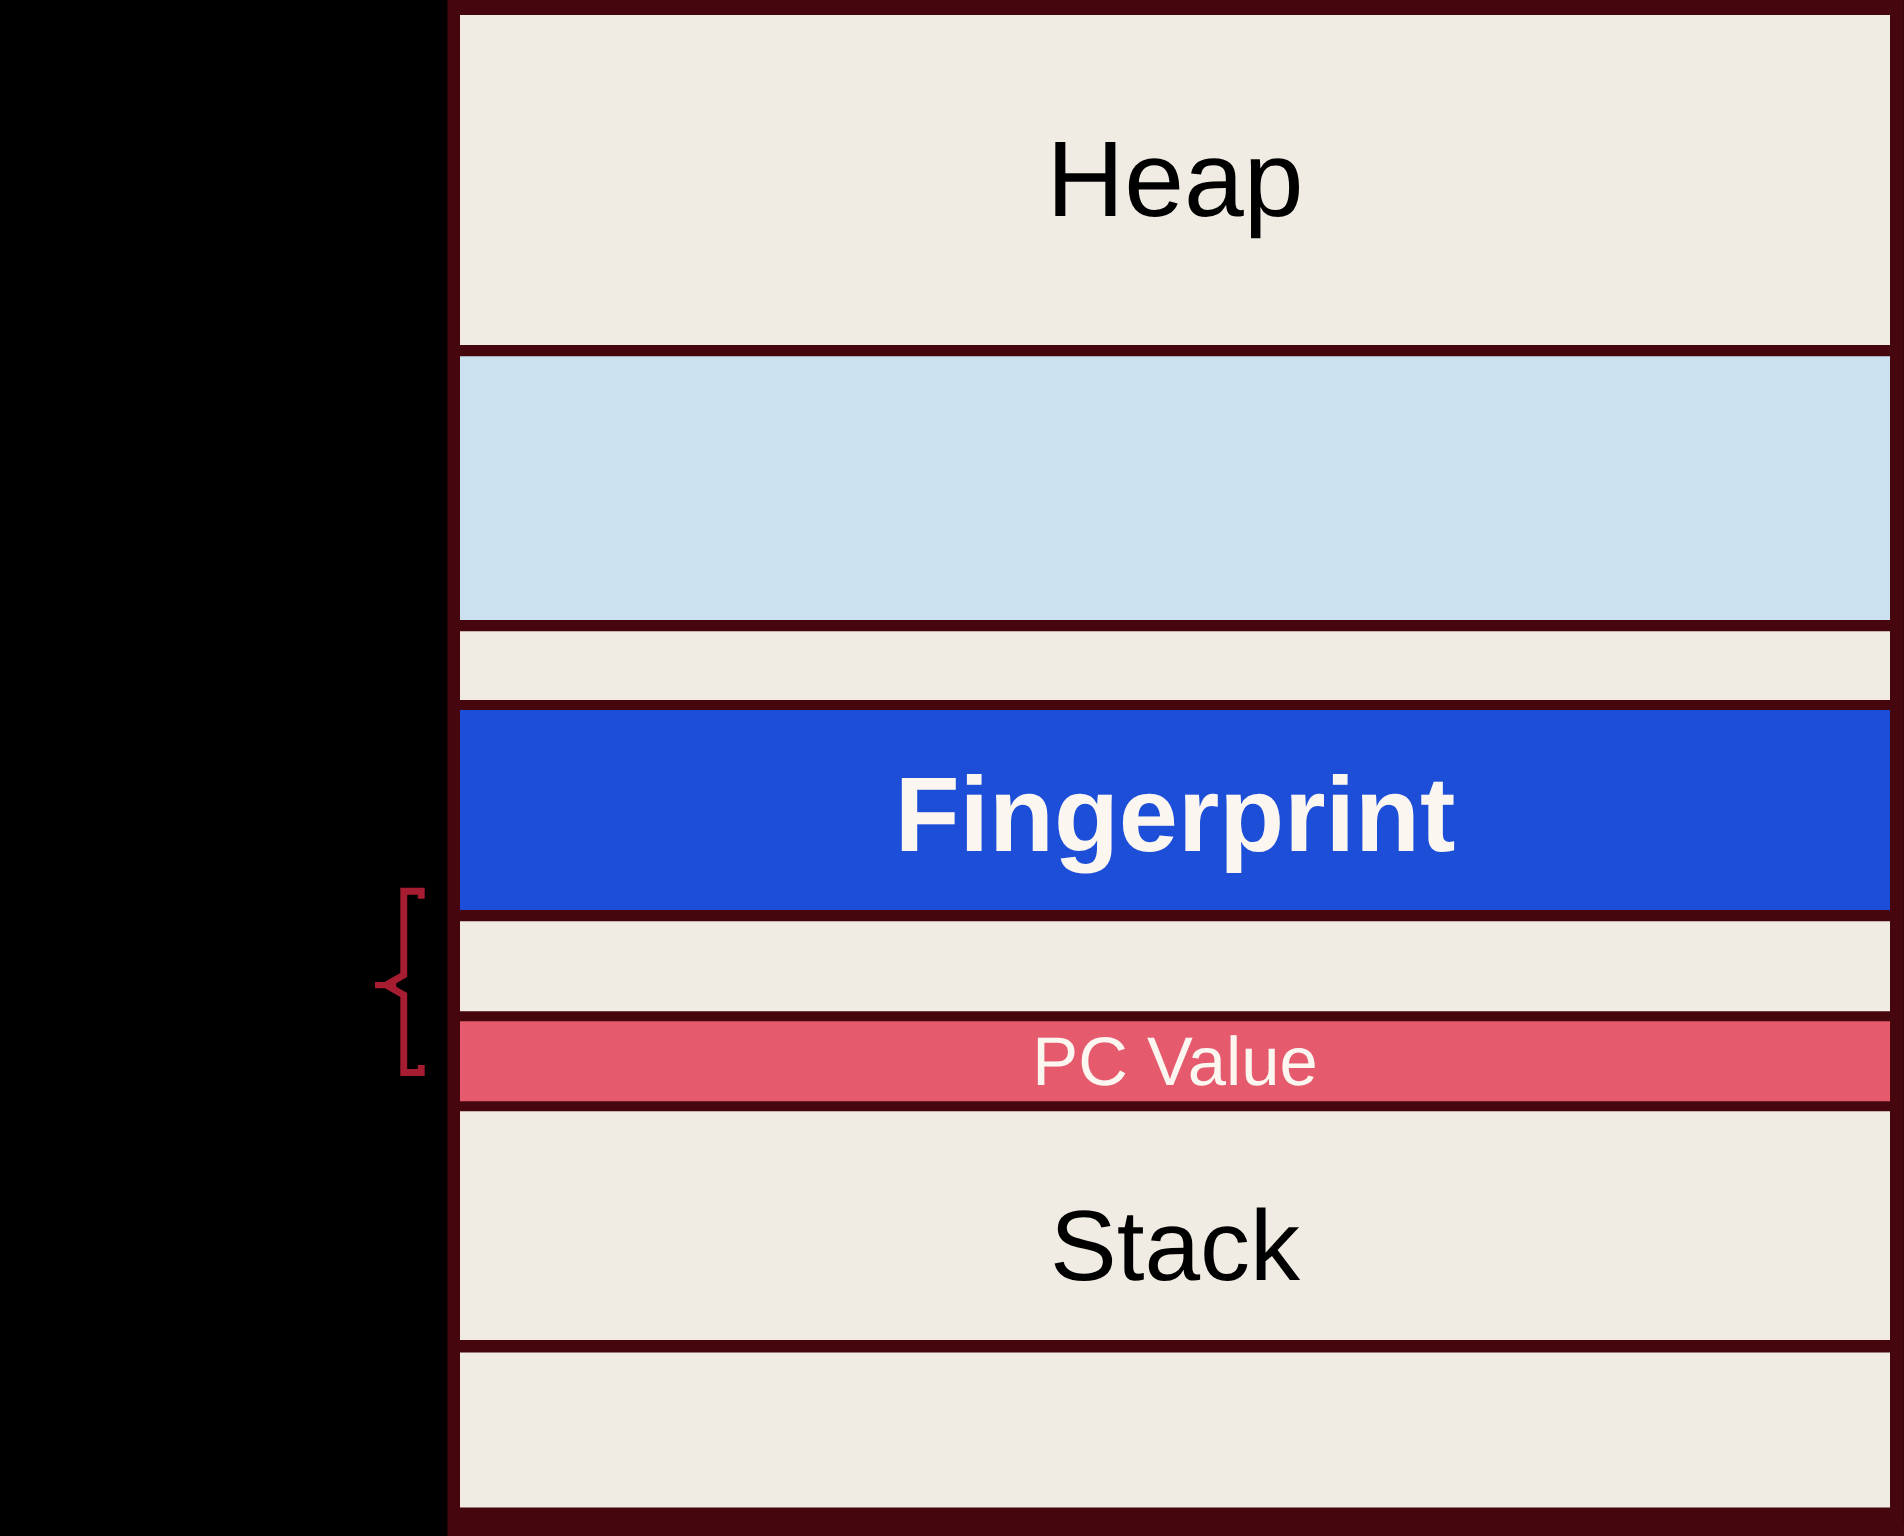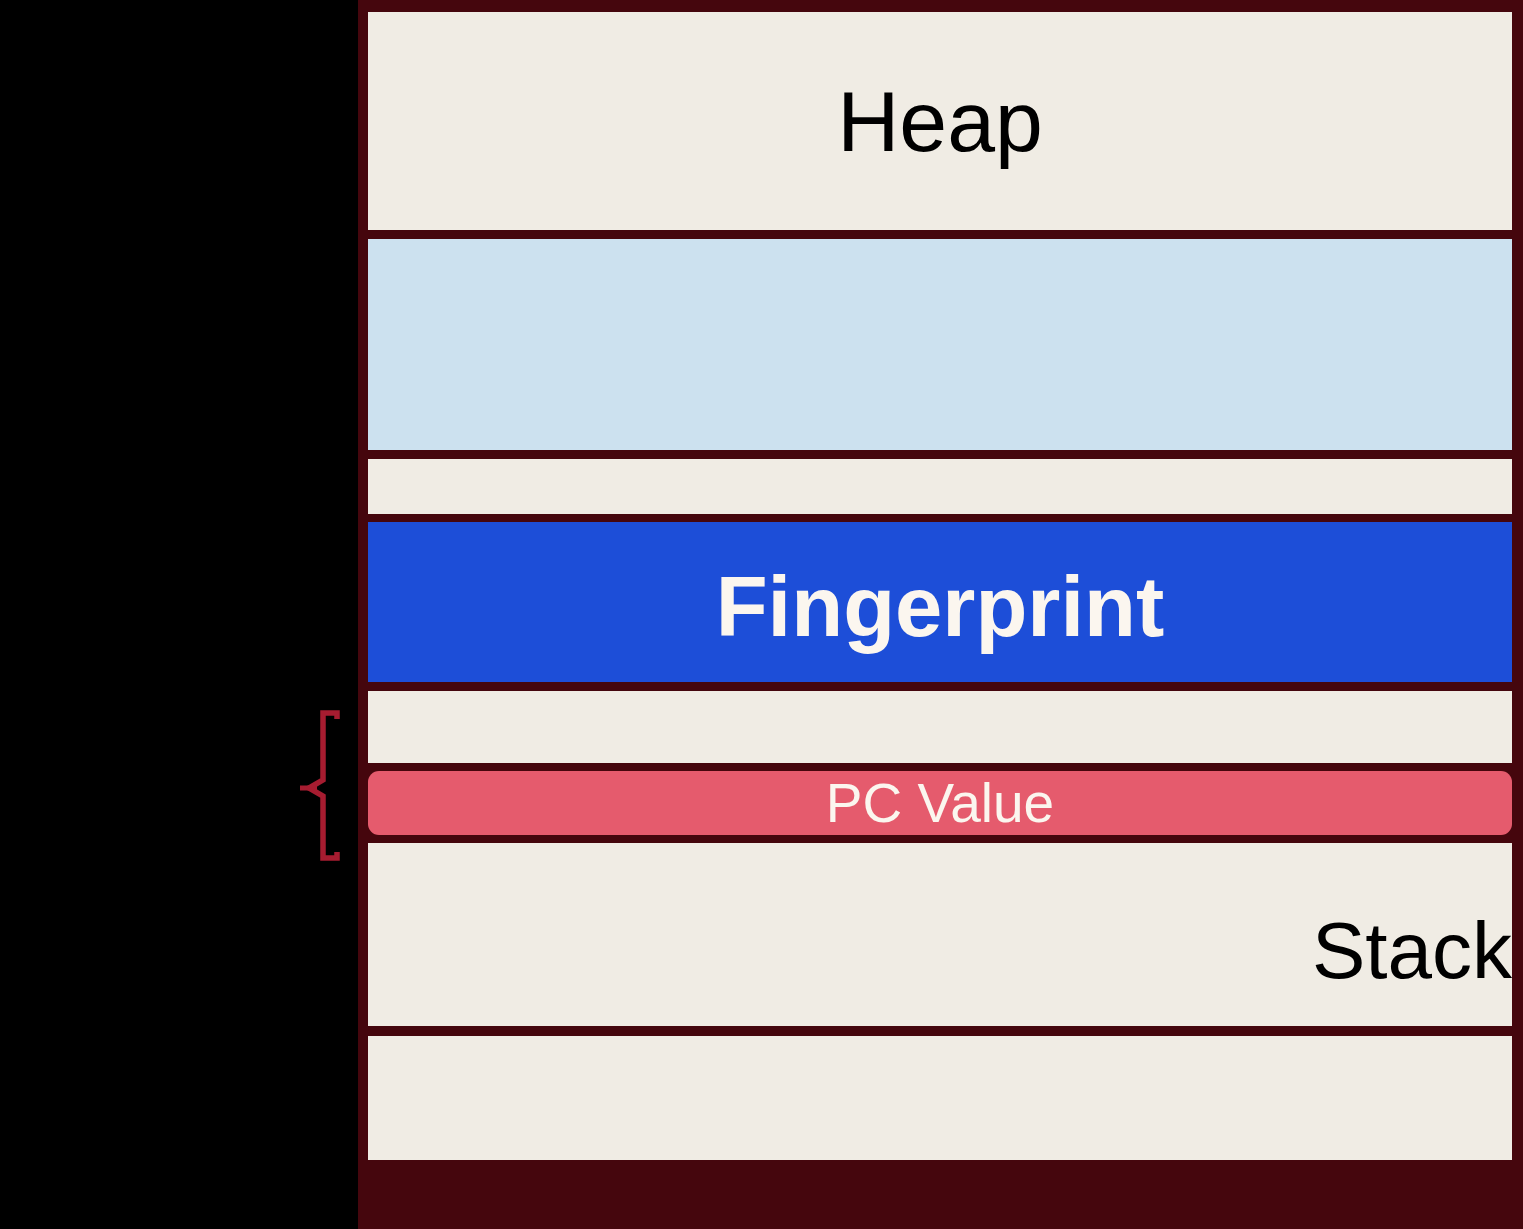--- a/index.html
+++ b/index.html
@@ -26,26 +26,26 @@
     flex-direction: column;
     background: #45060D;
   }
   .row {
     width: 100%;
     display: flex;
     align-items: center;
     justify-content: center;
     flex: 0 0 auto;
   }
-  .row-heap        { height: 218px; }
+  .row-heap        { height: 264px; }
   .row-region      { height: 211px; margin-top: 9px; }
   .row-thin        { height: 55px;  margin-top: 9px; }
   .row-fingerprint { height: 160px; margin-top: 8px; }
   .row-gap         { height: 72px;  margin-top: 9px; }
-  .row-pc          { height: 64px;  margin-top: 8px; border-radius: 11px; }
+  .row-pc          { height: 64px;  margin-top: 8px; }
   .row-stack       { height: 183px; margin-top: 8px; }
   .row-bottom      { height: 124px; margin-top: 10px; }
 
   .label {
     line-height: 1;
     white-space: nowrap;
   }
   .label-heap  { font-size: 86px; color: #000000; }
   .label-fp    { font-size: 85px; font-weight: bold; color: #FBF6EF; position: relative; top: 4px; }
   .label-pc    { font-size: 55px; color: #FBF6EF; }
@@ -81,21 +81,21 @@
   </div>
 
   <div class="row row-gap" style="background-color: rgb(240, 236, 228);">
     <span class="label" style="color: rgb(0, 0, 0);"></span>
   </div>
 
   <div class="row row-pc" style="background-color: rgb(229, 91, 109);">
     <span class="label label-pc" style="color: rgb(251, 246, 239);">PC Value</span>
   </div>
 
-  <div class="row row-stack" style="background-color: rgb(240, 236, 228); justify-content: flex-end;">
+  <div class="row row-stack" style="background-color: rgb(240, 236, 228);">
     <span class="label label-stack" style="color: rgb(0, 0, 0);">Stack</span>
   </div>
 
   <div class="row row-bottom" style="background-color: rgb(240, 236, 228);">
     <span class="label" style="color: rgb(0, 0, 0);"></span>
   </div>
 
 </div>
 
 <svg class="brace-svg" viewBox="294 702 52 170" xmlns="http://www.w3.org/2000/svg">

